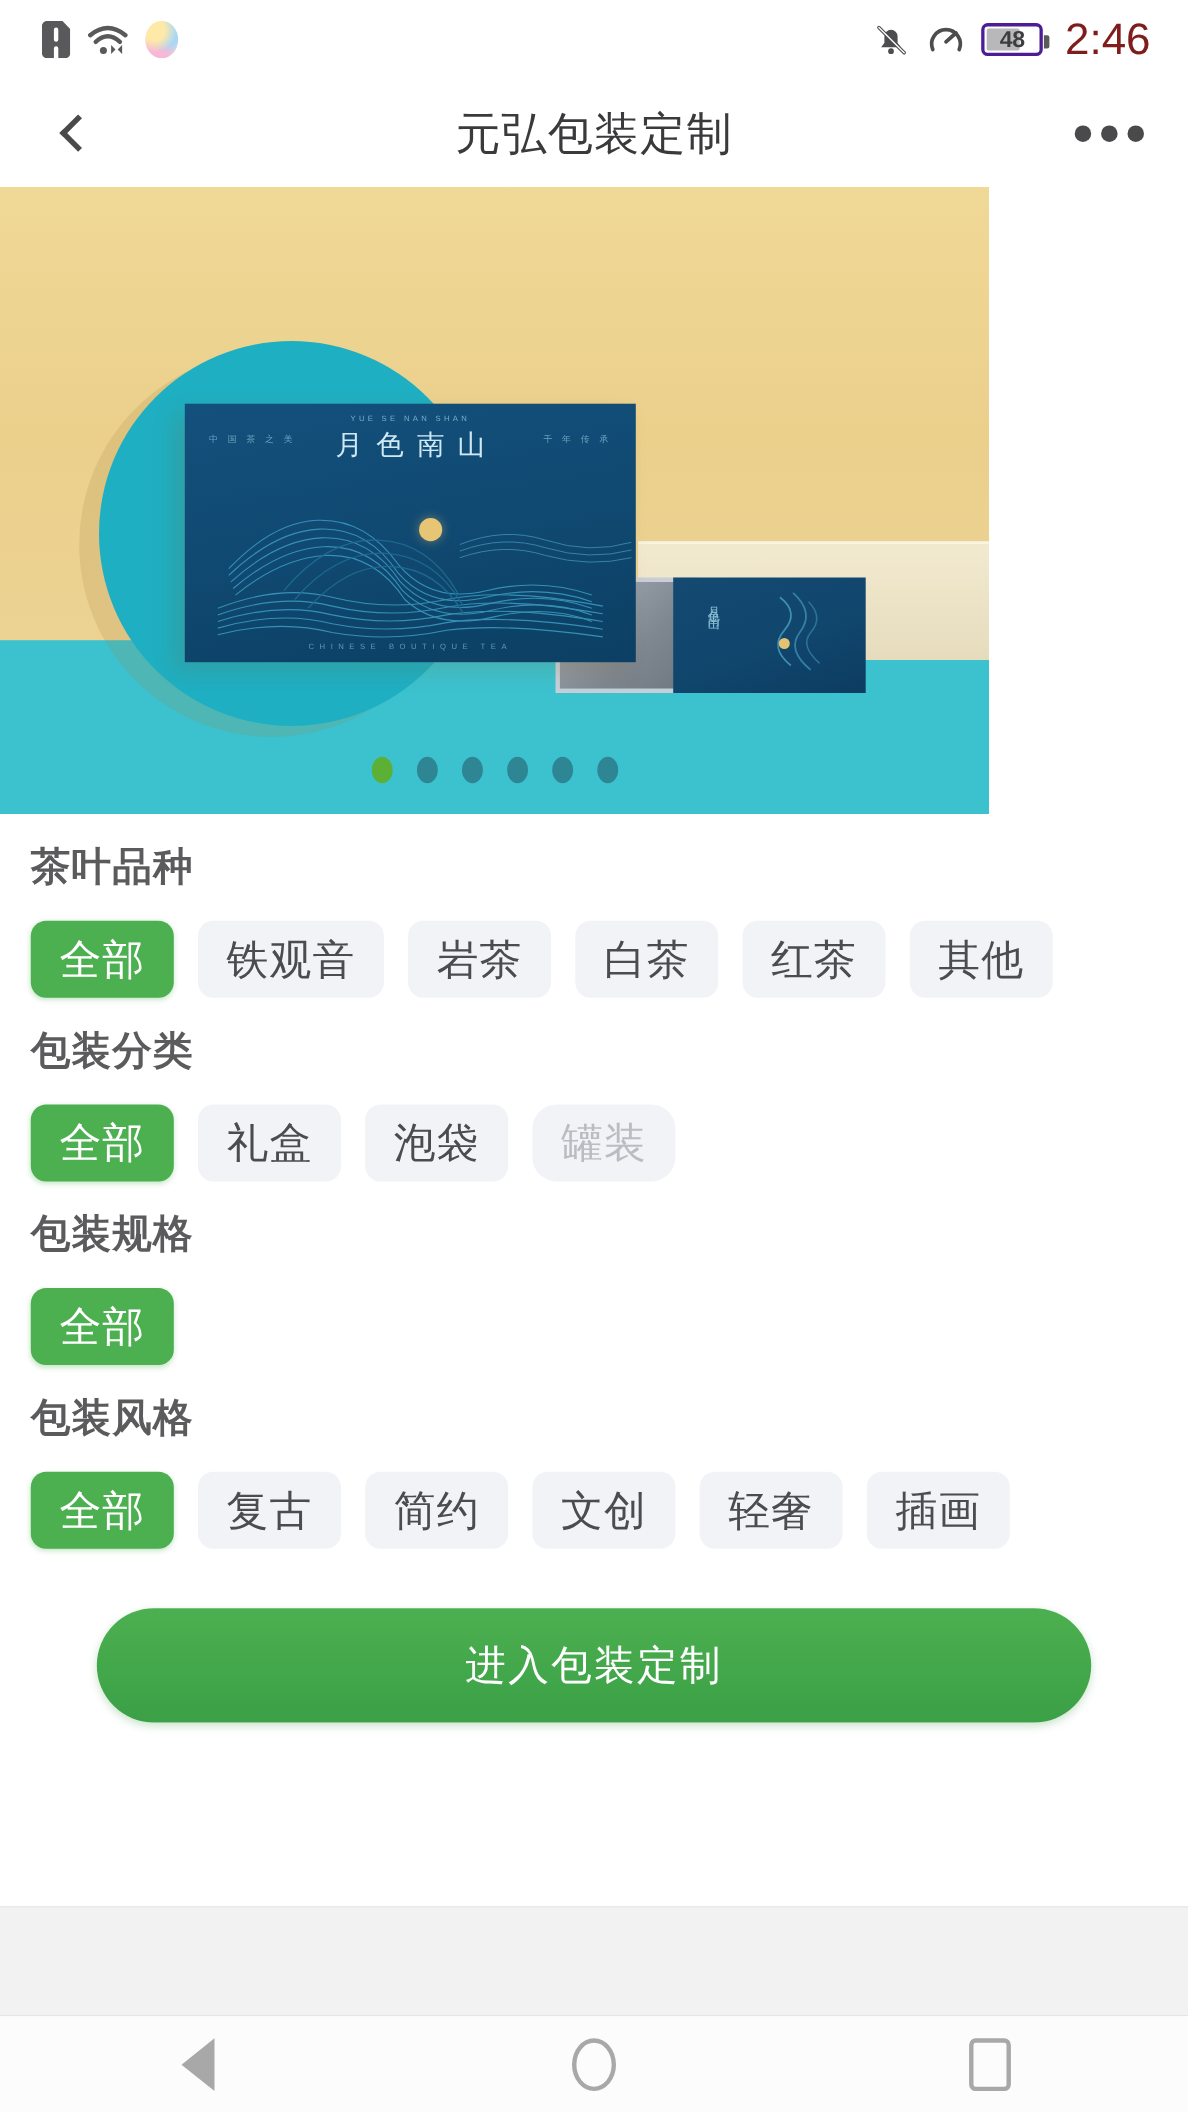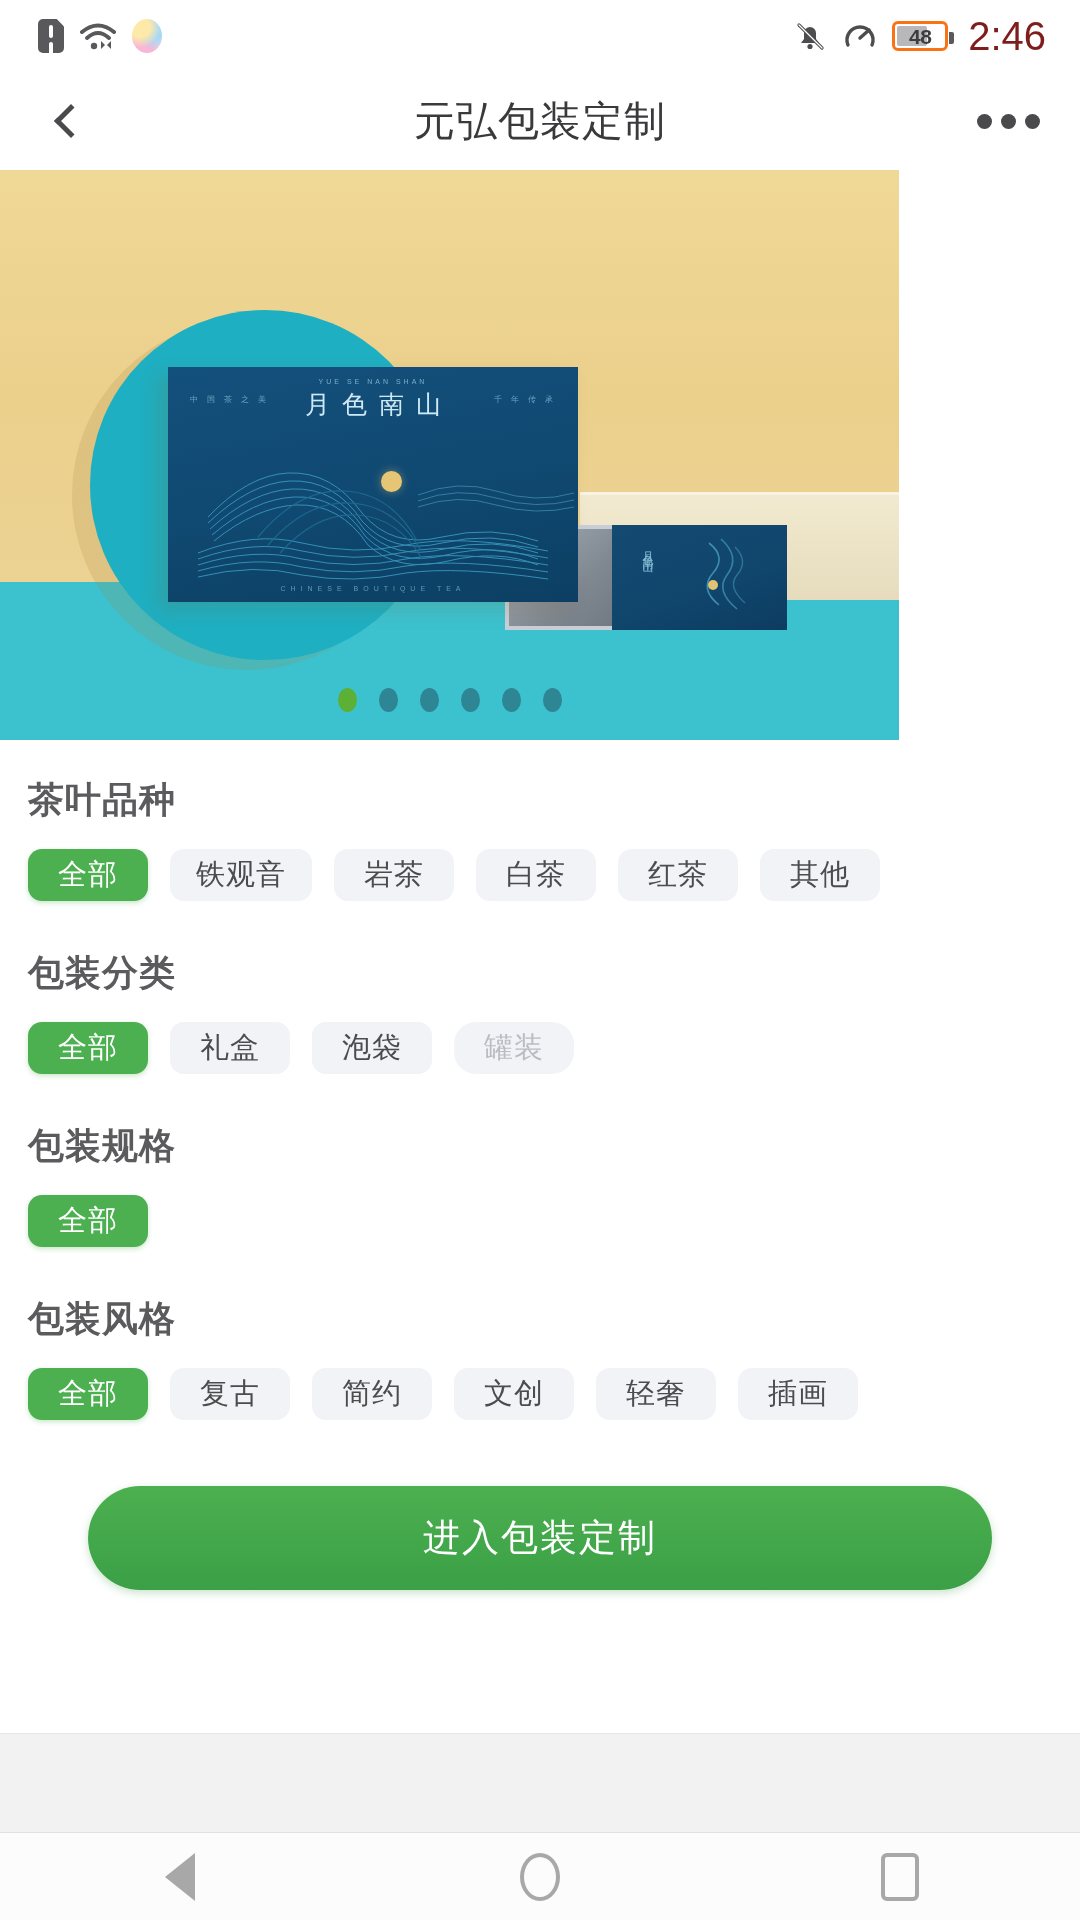--- a/index.html
+++ b/index.html
@@ -55,21 +55,21 @@
     background:
       radial-gradient(circle at 28% 25%, #ffe9a8 0%, #ffe9a8 28%, rgba(255,233,168,0) 60%),
       radial-gradient(circle at 78% 30%, #a9d8f7 0%, #a9d8f7 30%, rgba(169,216,247,0) 62%),
       radial-gradient(circle at 35% 80%, #f6b8d6 0%, #f6b8d6 32%, rgba(246,184,214,0) 66%),
       linear-gradient(140deg, #ffd9ec 0%, #cfe6ff 55%, #ffe7b0 100%);
   }
   .icon-bellmute { width: 36px; height: 36px; display:block; }
   .icon-speed { width: 36px; height: 36px; display:block; }
   .battery {
     width: 56px; height: 30px;
-    border: 3px solid #f97316;
+    border: 3px solid #4c1d95;
     border-radius: 6px;
     position: relative;
     display: flex; align-items: center; justify-content: center;
     background: #ffffff;
   }
   .battery::after {
     content: "";
     position: absolute; right: -9px; top: 8px;
     width: 5px; height: 12px;
     background: #5a5a5c;
@@ -278,42 +278,42 @@
   .dot.active { background: #5cb036; }
 
   
   .content {
     position: absolute;
     top: 740px; left: 0;
     width: 1080px;
     background: #ffffff;
     padding: 0;
   }
-  .section { padding: 12px 28px; }
+  .section { padding: 0 28px; }
   .section-title {
     font-size: 36px;
     font-weight: bold;
     color: #5b5b5d;
     letter-spacing: 1px;
     padding: 24px 0 0 0;
   }
   .chip-row {
     display: flex;
     flex-wrap: wrap;
     gap: 22px;
     margin-top: 24px;
   }
   .chip {
     min-width: 120px;
-    height: 52px;
+    height: 70px;
     padding: 0 26px;
     border-radius: 14px;
     background: #f1f3f6;
     color: #4c4c4e;
-    font-size: 29px;
+    font-size: 38px;
     display: flex; align-items: center; justify-content: center;
     letter-spacing: 1px;
   }
   .chip.active {
     background: #4caf50;
     color: #ffffff;
     box-shadow: 0 2px 5px rgba(76,175,80,0.3);
   }
   .chip.disabled {
     color: #b9bcc2;

